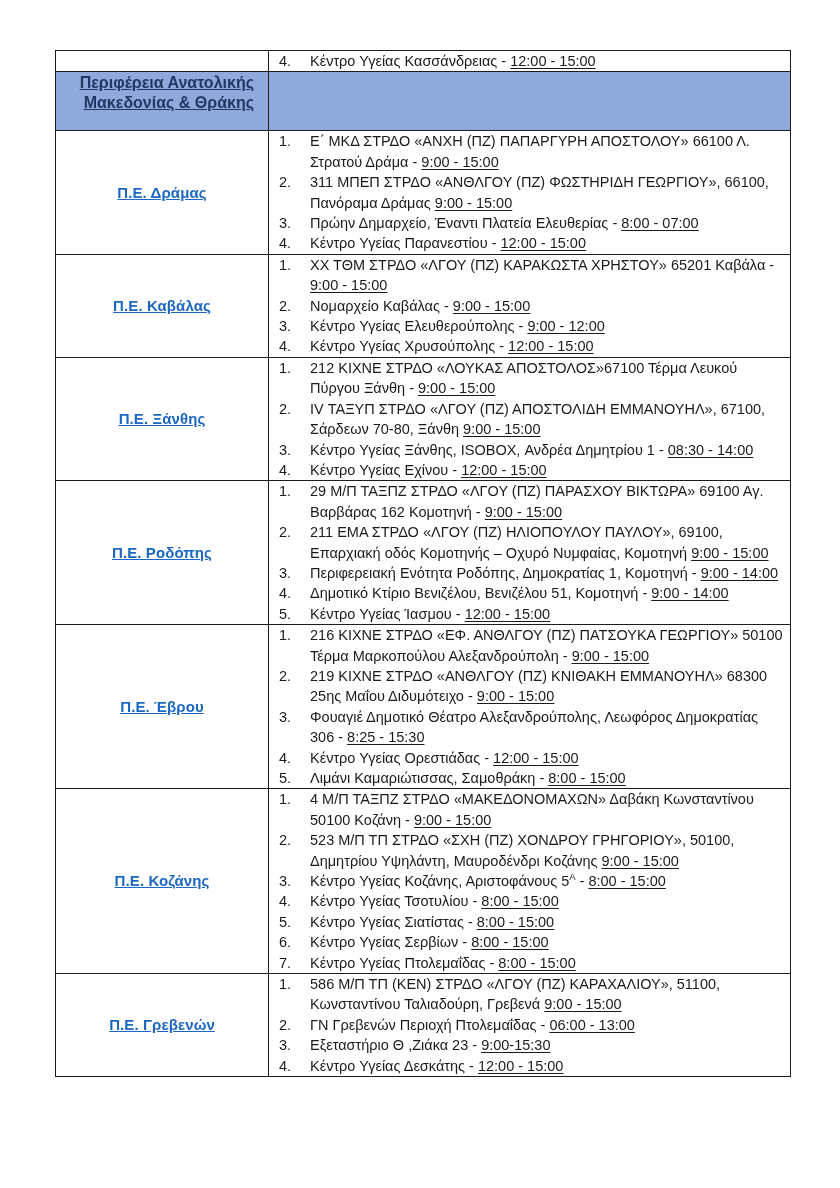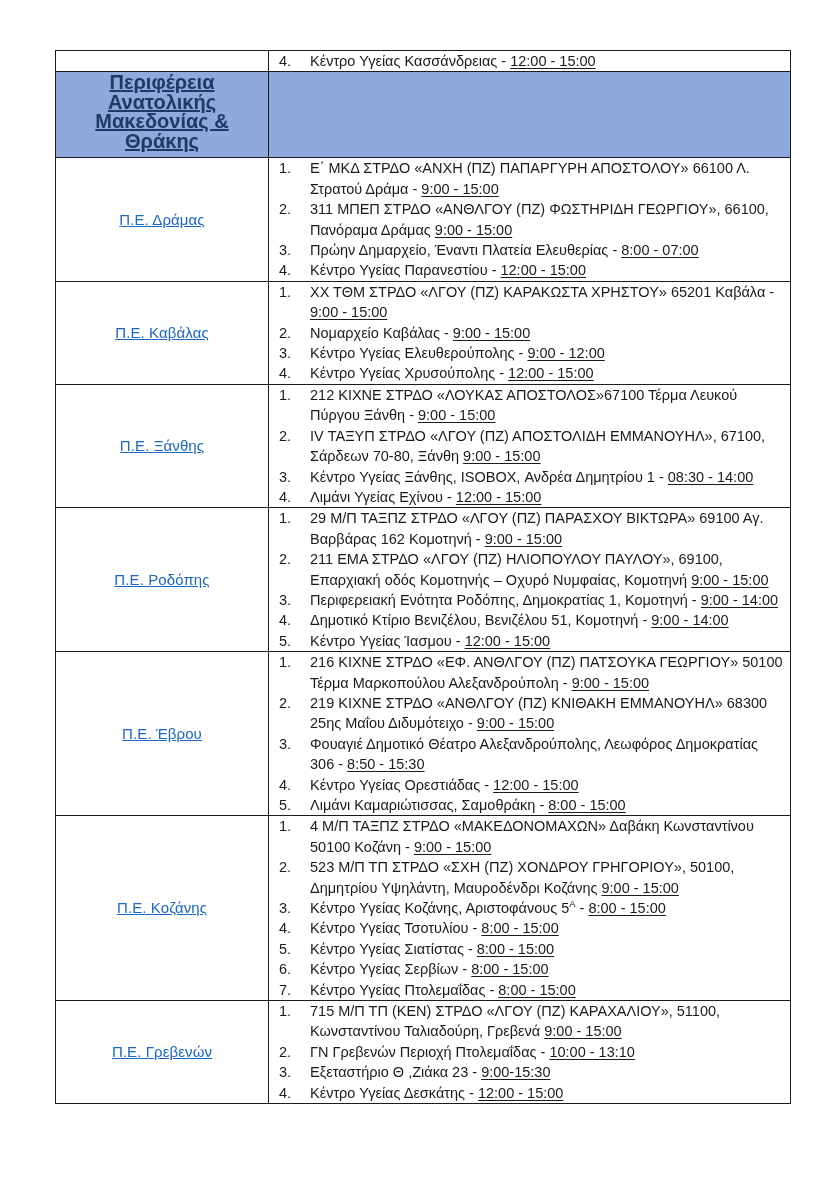--- a/index.html
+++ b/index.html
@@ -29,36 +29,36 @@
   td {
     border: 1.6px solid #1c1c1c;
     vertical-align: middle;
     padding: 0;
   }
   td.label-cell {
     text-align: center;
   }
   .area-label {
     color: var(--label-color, #1b67c2);
-    font-weight: normal;
+    font-weight: bold;
     text-decoration: underline;
     font-size: 15px;
     letter-spacing: 0.1px;
   }
   tr.region-header td {
     background: var(--header-bg, #8fa9dc);
   }
   .header-label {
     color: var(--header-text, #1f3864);
     font-weight: bold;
     text-decoration: underline;
-    font-size: 20px;
+    font-size: 16px;
     line-height: 19.5px;
-    text-align: center;
-    padding: 1px 14px 6px 14px;
+    text-align: right;
+    padding: 1px 14px 18px 14px;
   }
   td.items-cell {
     padding: 0 6px 0 7px;
   }
   .item {
     display: flex;
     font-size: 14.5px;
     line-height: 20.4px;
     text-align: left;
   }
@@ -159,21 +159,21 @@
             <div class="item">
               <span class="num">2.</span>
               <span class="txt"><span>IV ΤΑΞΥΠ ΣΤΡΔΟ «ΛΓΟΥ (ΠΖ) ΑΠΟΣΤΟΛΙΔΗ ΕΜΜΑΝΟΥΗΛ», 67100, Σάρδεων 70-80, Ξάνθη </span><span class="time">9:00 - 15:00</span></span>
             </div>
             <div class="item">
               <span class="num">3.</span>
               <span class="txt"><span>Κέντρο Υγείας Ξάνθης, ISOBOX, Ανδρέα Δημητρίου 1 - </span><span class="time">08:30 - 14:00</span></span>
             </div>
             <div class="item">
               <span class="num">4.</span>
-              <span class="txt"><span>Λιμάνι Υγείας Εχίνου - </span><span class="time">12:00 - 15:00</span></span>
+              <span class="txt"><span>Κέντρο Υγείας Εχίνου - </span><span class="time">12:00 - 15:00</span></span>
             </div>
           </td>
         </tr>
         <tr>
           <td class="label-cell"><span class="area-label">Π.Ε. Ροδόπης</span></td>
           <td class="items-cell">
             <div class="item">
               <span class="num">1.</span>
               <span class="txt"><span>29 Μ/Π ΤΑΞΠΖ ΣΤΡΔΟ «ΛΓΟΥ (ΠΖ) ΠΑΡΑΣΧΟΥ ΒΙΚΤΩΡΑ» 69100 Αγ. Βαρβάρας 162 Κομοτηνή - </span><span class="time">9:00 - 15:00</span></span>
             </div>
@@ -201,21 +201,21 @@
             <div class="item">
               <span class="num">1.</span>
               <span class="txt"><span>216 ΚΙΧΝΕ ΣΤΡΔΟ «ΕΦ. ΑΝΘΛΓΟΥ (ΠΖ) ΠΑΤΣΟΥΚΑ ΓΕΩΡΓΙΟΥ» 50100 Τέρμα Μαρκοπούλου Αλεξανδρούπολη - </span><span class="time">9:00 - 15:00</span></span>
             </div>
             <div class="item">
               <span class="num">2.</span>
               <span class="txt"><span>219 ΚΙΧΝΕ ΣΤΡΔΟ «ΑΝΘΛΓΟΥ (ΠΖ) ΚΝΙΘΑΚΗ ΕΜΜΑΝΟΥΗΛ» 68300 25ης Μαΐου Διδυμότειχο - </span><span class="time">9:00 - 15:00</span></span>
             </div>
             <div class="item">
               <span class="num">3.</span>
-              <span class="txt"><span>Φουαγιέ Δημοτικό Θέατρο Αλεξανδρούπολης, Λεωφόρος Δημοκρατίας 306 - </span><span class="time">8:50 - 15:30</span></span>
+              <span class="txt"><span>Φουαγιέ Δημοτικό Θέατρο Αλεξανδρούπολης, Λεωφόρος Δημοκρατίας 306 - </span><span class="time">8:25 - 15:30</span></span>
             </div>
             <div class="item">
               <span class="num">4.</span>
               <span class="txt"><span>Κέντρο Υγείας Ορεστιάδας - </span><span class="time">12:00 - 15:00</span></span>
             </div>
             <div class="item">
               <span class="num">5.</span>
               <span class="txt"><span>Λιμάνι Καμαριώτισσας, Σαμοθράκη - </span><span class="time">8:00 - 15:00</span></span>
             </div>
           </td>
@@ -251,25 +251,25 @@
               <span class="num">7.</span>
               <span class="txt"><span>Κέντρο Υγείας Πτολεμαΐδας - </span><span class="time">8:00 - 15:00</span></span>
             </div>
           </td>
         </tr>
         <tr>
           <td class="label-cell"><span class="area-label">Π.Ε. Γρεβενών</span></td>
           <td class="items-cell">
             <div class="item">
               <span class="num">1.</span>
-              <span class="txt"><span>715 Μ/Π ΤΠ (ΚΕΝ) ΣΤΡΔΟ «ΛΓΟΥ (ΠΖ) ΚΑΡΑΧΑΛΙΟΥ», 51100, Κωνσταντίνου Ταλιαδούρη, Γρεβενά </span><span class="time">9:00 - 15:00</span></span>
-            </div>
-            <div class="item">
-              <span class="num">2.</span>
-              <span class="txt"><span>ΓΝ Γρεβενών Περιοχή Πτολεμαΐδας - </span><span class="time">10:00 - 13:10</span></span>
+              <span class="txt"><span>586 Μ/Π ΤΠ (ΚΕΝ) ΣΤΡΔΟ «ΛΓΟΥ (ΠΖ) ΚΑΡΑΧΑΛΙΟΥ», 51100, Κωνσταντίνου Ταλιαδούρη, Γρεβενά </span><span class="time">9:00 - 15:00</span></span>
+            </div>
+            <div class="item">
+              <span class="num">2.</span>
+              <span class="txt"><span>ΓΝ Γρεβενών Περιοχή Πτολεμαΐδας - </span><span class="time">06:00 - 13:00</span></span>
             </div>
             <div class="item">
               <span class="num">3.</span>
               <span class="txt"><span>Εξεταστήριο Θ ,Ζιάκα 23 - </span><span class="time">9:00-15:30</span></span>
             </div>
             <div class="item">
               <span class="num">4.</span>
               <span class="txt"><span>Κέντρο Υγείας Δεσκάτης - </span><span class="time">12:00 - 15:00</span></span>
             </div>
           </td>

